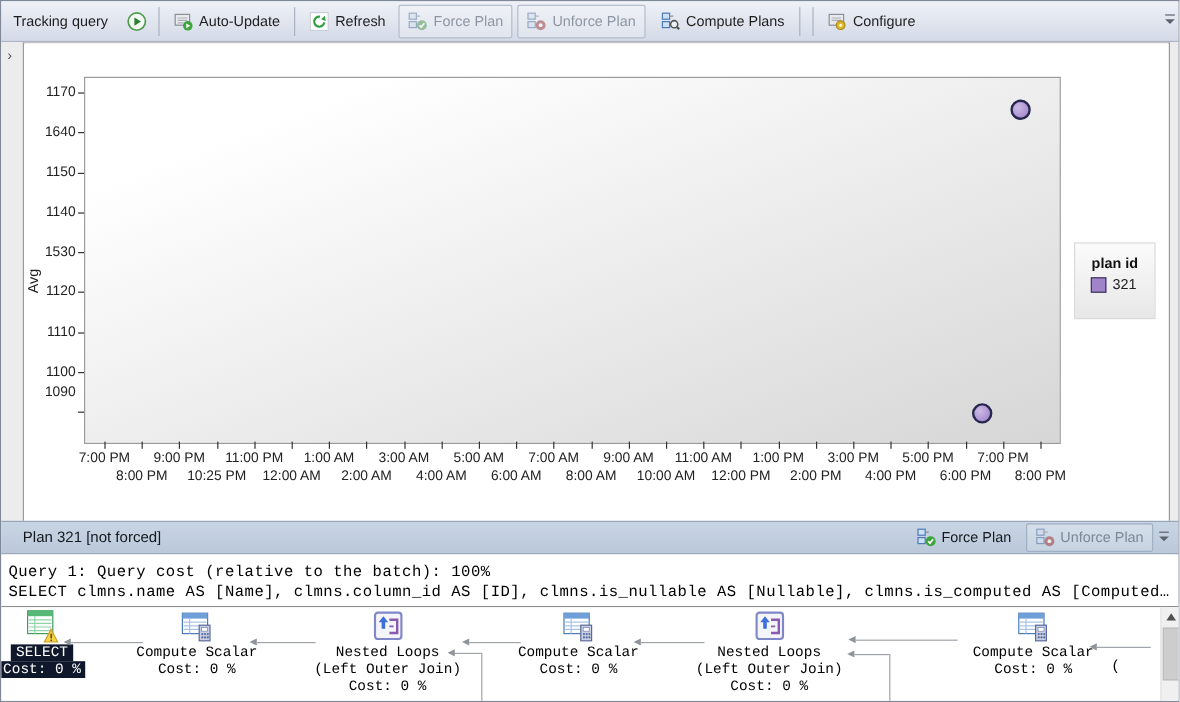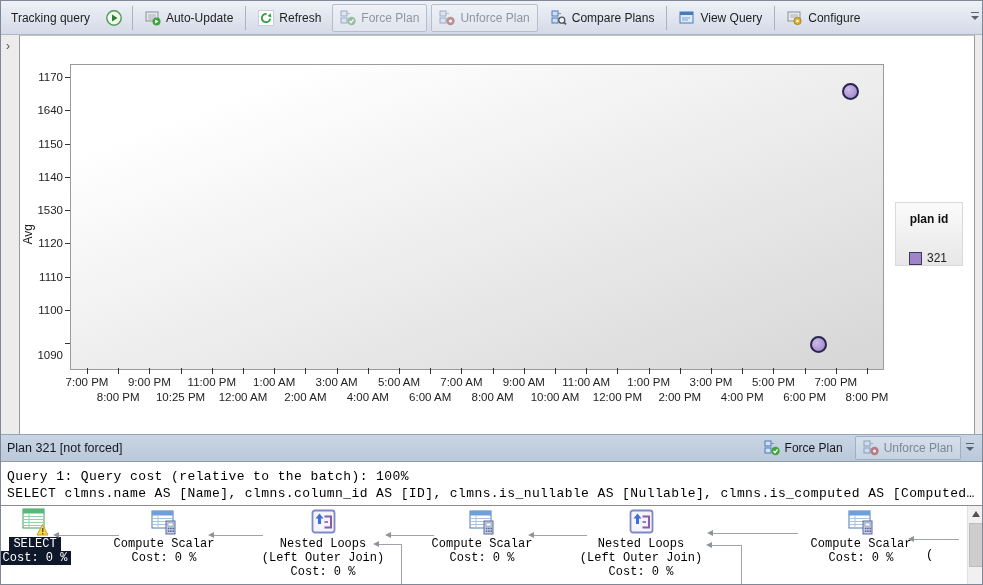--- a/index.html
+++ b/index.html
@@ -35,27 +35,27 @@
   .ylab{position:absolute;left:1px;top:188px;font-size:12px;color:#222;
     writing-mode:vertical-rl;transform:rotate(180deg);}
   .ytick-label{position:absolute;width:43px;text-align:right;font-size:11.5px;color:#222;height:14px;line-height:14px;}
   .tickmark{position:absolute;background:#333;}
   .xtick-label{position:absolute;width:62px;text-align:center;font-size:11.5px;color:#222;height:14px;line-height:14px;}
   .datapoint{position:absolute;width:17px;height:17px;border-radius:50%;
     border:2px solid #262650;background:radial-gradient(circle at 35% 35%,#cdbbe6,#9b7ec6);box-sizing:border-box;}
   .legend{position:absolute;left:875px;top:166px;width:68px;height:64px;box-sizing:border-box;
     background:linear-gradient(#fbfbfb,#e7e7e7);border:1px solid #d9d9d9;}
   .legend .ltitle{font-size:12px;font-weight:bold;color:#111;text-align:center;margin-top:9px;}
-  .legend .lentry{display:flex;align-items:center;gap:5px;margin:25px 0 0 13px;font-size:12px;color:#222;}
+  .legend .lentry{display:flex;align-items:center;gap:5px;margin:4px 0 0 13px;font-size:12px;color:#222;}
   .legend .swatch{width:13px;height:13px;border:1.5px solid #3a3a5a;box-sizing:border-box;}
   
   .plan-bar{position:absolute;left:0;top:433px;width:983px;height:28px;box-sizing:border-box;
     background:linear-gradient(#c9d5e4,#bac8da);border-top:1px solid #97a5b9;border-bottom:1px solid #8d9bad;
     display:flex;align-items:center;font-size:12.5px;color:#14181e;padding:0 6px;}
-  .plan-bar .status{margin-left:0;}
+  .plan-bar .status{margin-left:12px;}
   .plan-bar .spacer{flex:1;}
   .pb-btn{display:flex;align-items:center;gap:5px;padding:0 7px;height:22px;white-space:nowrap;font-size:12px;border-radius:2px;}
   .pb-btn.boxed{border:1px solid #9fb0c4;background:linear-gradient(#d6e0ec,#c6d2e1);color:#7c8897;}
   .pb-btn.boxed svg{opacity:.6;filter:grayscale(30%);}
   .pb-overflow{position:relative;width:11px;height:14px;margin:0 2px 0 4px;}
   .pb-overflow .bar{position:absolute;left:1px;top:2px;width:8px;height:1px;background:#5a6270;}
   .pb-overflow .tri{position:absolute;left:1px;top:6px;width:0;height:0;
     border-left:4px solid transparent;border-right:4px solid transparent;border-top:4px solid #5a6270;}
   
   .query-pane{position:absolute;left:0;top:461px;width:983px;height:44px;background:#fff;box-sizing:border-box;
@@ -147,34 +147,23 @@
     <span class="tb-btn" style="margin-left:6px;">
       <span>
         <svg width="16" height="16" viewBox="0 0 16 16">
             <rect x="1" y="1" width="6" height="5" fill="#cfe0f4" stroke="#4a7ab8"></rect>
             <rect x="1" y="8" width="6" height="5" fill="#cfe0f4" stroke="#4a7ab8"></rect>
             <line x1="7" y1="3.5" x2="10" y2="3.5" stroke="#8a8f98"></line>
             <circle cx="10.8" cy="10.2" r="3" fill="#eef2f8" stroke="#555" stroke-width="1.3"></circle>
             <line x1="13" y1="12.4" x2="15" y2="14.4" stroke="#555" stroke-width="1.8"></line>
           </svg>
       </span>
-      <span>Compare Plans</span>
+      <span>Compute Plans</span>
     </span>
     <span class="tb-sep"></span>
-    <span class="tb-btn">
-      <span>
-        <svg width="16" height="16" viewBox="0 0 16 16">
-            <rect x="1" y="2" width="13" height="11" fill="#dce9f7" stroke="#4a7ab8"></rect>
-            <rect x="1" y="2" width="13" height="3" fill="#4a7ab8"></rect>
-            <line x1="3" y1="8" x2="11" y2="8" stroke="#7fa6d4"></line>
-            <line x1="3" y1="10" x2="9" y2="10" stroke="#7fa6d4"></line>
-          </svg>
-      </span>
-      <span>View Query</span>
-    </span>
     <span class="tb-sep"></span>
     <span class="tb-btn">
       <span>
         <svg width="16" height="16" viewBox="0 0 16 16">
             <rect x="1" y="2" width="12" height="9" fill="#e8eaed" stroke="#8a8f98"></rect>
             <line x1="3" y1="5" x2="11" y2="5" stroke="#aab0b8"></line>
             <line x1="3" y1="7" x2="11" y2="7" stroke="#aab0b8"></line>
             <circle cx="10.5" cy="11" r="3.6" fill="#d9b62a" stroke="#a8871a"></circle>
             <circle cx="10.5" cy="11" r="1.3" fill="#fdf6dc"></circle>
           </svg>
@@ -191,21 +180,21 @@
     <div class="left-strip">
       <span class="chev">›</span>
     </div>
     <div class="chart-panel">
       <div class="ylab">Avg</div>
       <div class="plot" id="plot">
           <div class="datapoint" title="321" style="left: 738.58px; top: 270.5px;"></div>
           <div class="datapoint" title="321" style="left: 771.34px; top: 17.8px;"></div>
         </div>
       <div id="axes-layer">
-          <div class="ytick-label" style="left: 0px; top: 312px;">1090</div>
+          <div class="ytick-label" style="left: 0px; top: 284px;">1090</div>
           <div class="tickmark" style="left: 45px; width: 5px; height: 1px; top: 307px;"></div>
           <div class="ytick-label" style="left: 0px; top: 266.75px;">1100</div>
           <div class="tickmark" style="left: 45px; width: 5px; height: 1px; top: 273.75px;"></div>
           <div class="ytick-label" style="left: 0px; top: 233.5px;">1110</div>
           <div class="tickmark" style="left: 45px; width: 5px; height: 1px; top: 240.5px;"></div>
           <div class="ytick-label" style="left: 0px; top: 200.25px;">1120</div>
           <div class="tickmark" style="left: 45px; width: 5px; height: 1px; top: 207.25px;"></div>
           <div class="ytick-label" style="left: 0px; top: 167px;">1530</div>
           <div class="tickmark" style="left: 45px; width: 5px; height: 1px; top: 174px;"></div>
           <div class="ytick-label" style="left: 0px; top: 133.75px;">1140</div>

